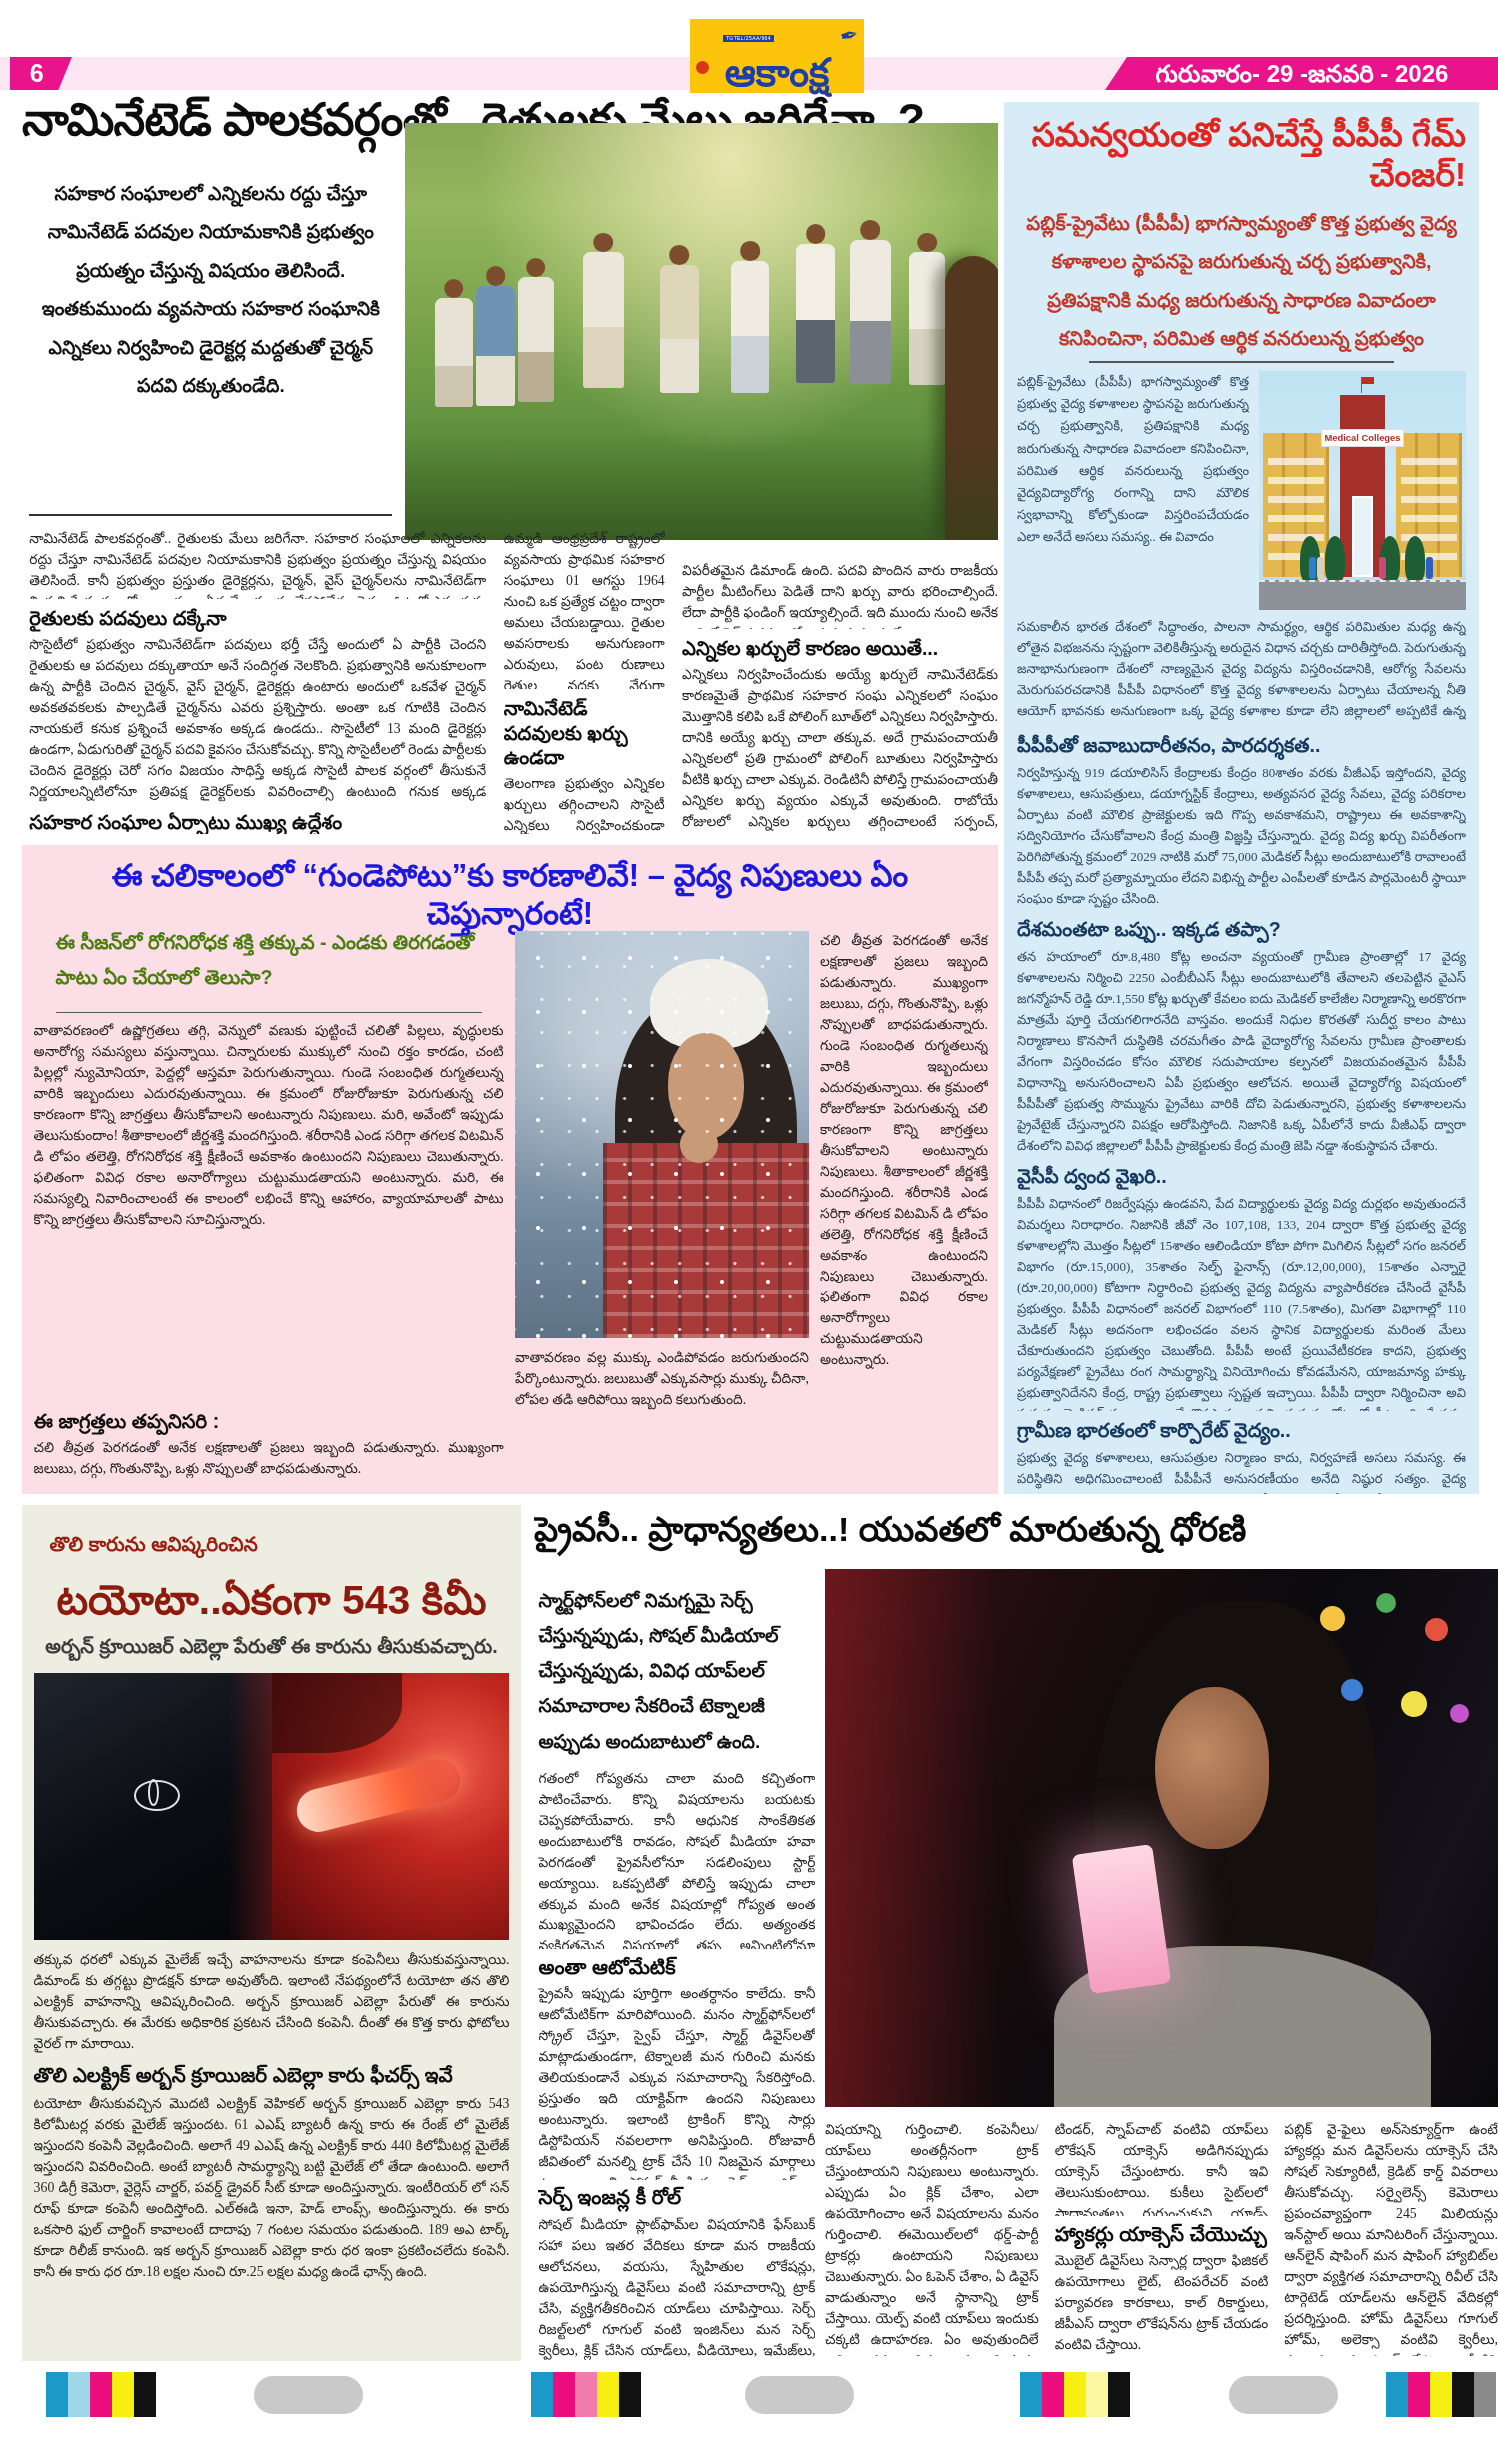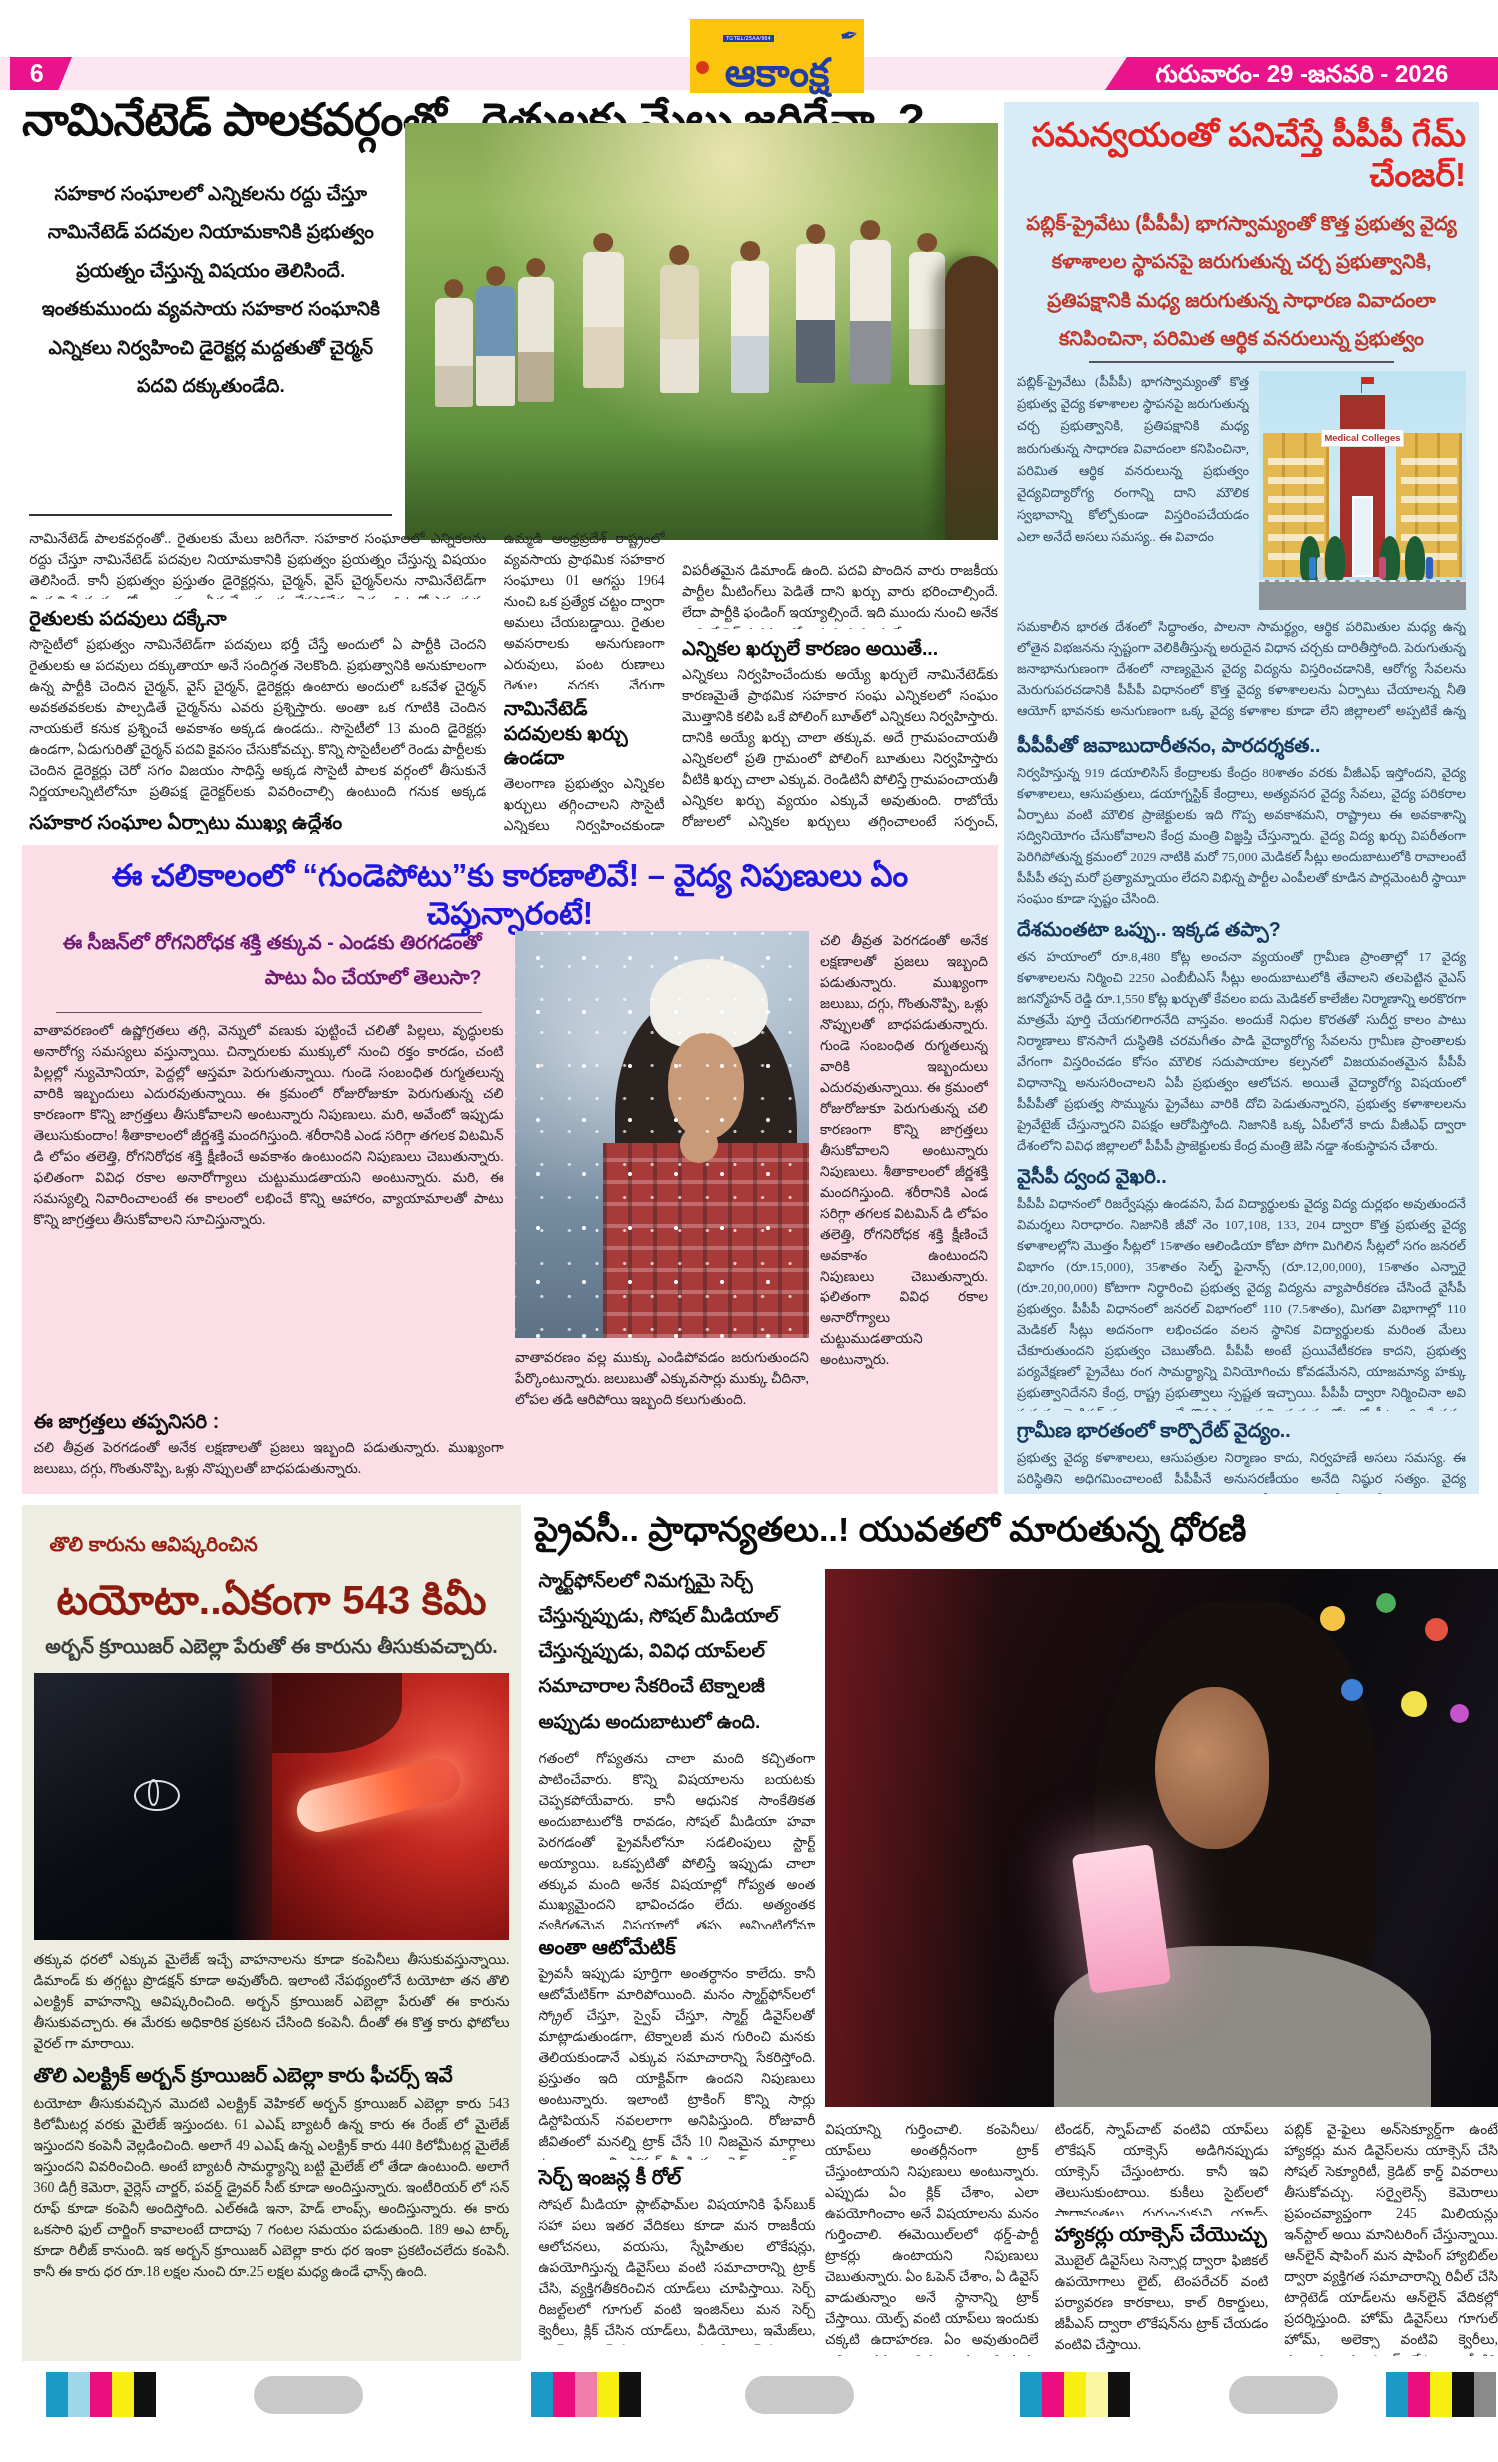--- a/index.html
+++ b/index.html
@@ -67,21 +67,21 @@
   .medcol .flag{position:absolute;left:49.2%;top:2.5%;width:1.5px;height:16px;background:#666;}
   .medcol .flag::after{content:"";position:absolute;left:1.5px;top:0;width:11.6px;height:6.5px;background:#c62b22;}
   .medcol .bush{position:absolute;bottom:12%;width:20px;height:46px;background:#1e5e34;border-radius:50% 50% 30% 30%;}
   .medcol .road{position:absolute;left:0;right:0;bottom:0;height:12%;background:#8d9298;
       border-top:2.2px dashed #e8e8e8;}
   .medcol .person{position:absolute;bottom:13%;width:7.3px;height:22px;border-radius:2.9px;}
   
   .art-winter{position:absolute;left:22px;top:845px;width:976px;height:649px;background:#fbdee6;overflow:hidden;}
   .art-winter .hl{font:900 31px/1.25 "Liberation Sans",sans-serif;color:#1d18dd;text-align:center;margin:11.6px 7.3px 4.4px 7.3px;}
   .win-c1{position:absolute;left:11.6px;top:80px;width:470px;height:555px;display:flex;flex-direction:column;overflow:hidden;}
-  .win-intro{font:bold 19.6px/1.8 "Liberation Sans",sans-serif;color:#701a75;text-align:right;
+  .win-intro{font:bold 19.6px/1.8 "Liberation Sans",sans-serif;color:#4d7c0f;text-align:left;
       border-bottom:1.5px solid #555;padding-bottom:16px;margin:0 22px 8.7px 22px;}
   .win-photo{position:absolute;left:493px;top:86px;width:294px;height:407px;overflow:hidden;
       background:radial-gradient(circle at 30% 30%,rgba(255,255,255,.35),transparent 45%),
                  radial-gradient(circle at 70% 15%,rgba(220,230,240,.5),transparent 50%),
                  linear-gradient(180deg,#aebfcf 0%,#90a4b6 40%,#70869b 75%,#5e7285 100%);}
   .win-photo::after{content:"";position:absolute;inset:0;
       background-image:radial-gradient(circle,rgba(255,255,255,.95) 1.6px,transparent 2.5px),
                        radial-gradient(circle,rgba(255,255,255,.75) 1.2px,transparent 1.9px);
       background-size:46px 54px,27.6px 33px;background-position:0 0,13px 19px;}
   .beanie{position:absolute;left:46%;top:7%;width:40%;height:22%;background:#f1efe9;border-radius:50% 50% 40% 40%;}
@@ -110,21 +110,21 @@
       background:radial-gradient(circle at 75% 35%,#ef5a4a 0%,#c22820 35%,#8c1513 70%,#570b0b 100%);}
   .toy-right .lamp{position:absolute;left:10%;top:38%;width:70%;height:16%;transform:rotate(-14deg);
       border-radius:29px;background:linear-gradient(90deg,#ffd9c4,#ff6a3e 60%,rgba(255,106,62,0));
       box-shadow:0 0 22px rgba(255,140,90,.8);}
   .toy-right .win{position:absolute;left:0;top:0;width:55%;height:30%;background:rgba(20,8,8,.55);
       border-radius:0 0 60% 0;}
   .toy-sub{font:900 20px/1.3 "Liberation Sans",sans-serif;color:#101010;margin:7.3px 0 5.8px 0;}
   
   .art-privacy{position:absolute;left:534px;top:1505px;width:965px;height:856px;background:#fff;overflow:hidden;}
   .priv-hl{font:900 34px/1.2 "Liberation Sans",sans-serif;color:#0b0b0b;text-align:left;margin:4.4px 0 10px 0;}
-  .priv-left{position:absolute;left:4.4px;top:58px;width:277px;height:782px;display:flex;flex-direction:column;overflow:hidden;}
+  .priv-left{position:absolute;left:4.4px;top:78px;width:277px;height:782px;display:flex;flex-direction:column;overflow:hidden;}
   .priv-intro{font:bold 19px/1.85 "Liberation Sans",sans-serif;color:#141414;margin:0 0 10px 0;}
   .priv-photo{position:absolute;left:291px;top:64px;width:673px;height:538px;overflow:hidden;
       background:linear-gradient(115deg,#3a1115 0%,#1c0c0e 28%,#0b0a0d 55%,#15121a 82%,#0a090c 100%);}
   .priv-photo .rim{position:absolute;left:0;top:0;width:26%;height:100%;
       background:linear-gradient(90deg,rgba(150,30,36,.55),transparent);}
   .priv-hair{position:absolute;left:40%;top:6%;width:42%;height:86%;background:#15100d;border-radius:46% 40% 34% 40%;}
   .priv-face{position:absolute;left:49%;top:22%;width:17%;height:30%;background:radial-gradient(circle at 40% 40%,#c08a64,#8c5b3e 80%);border-radius:50% 46% 44% 50%;}
   .priv-shoulder{position:absolute;left:34%;bottom:-4%;width:56%;height:34%;background:#8f8b85;border-radius:40% 50% 0 0;}
   .priv-phone{position:absolute;left:38%;top:52%;width:12%;height:26%;background:linear-gradient(180deg,#ffd7e4,#f49ec0);
       transform:rotate(-8deg);border-radius:7.3px;box-shadow:0 0 51px 16px rgba(255,170,200,.35);}

